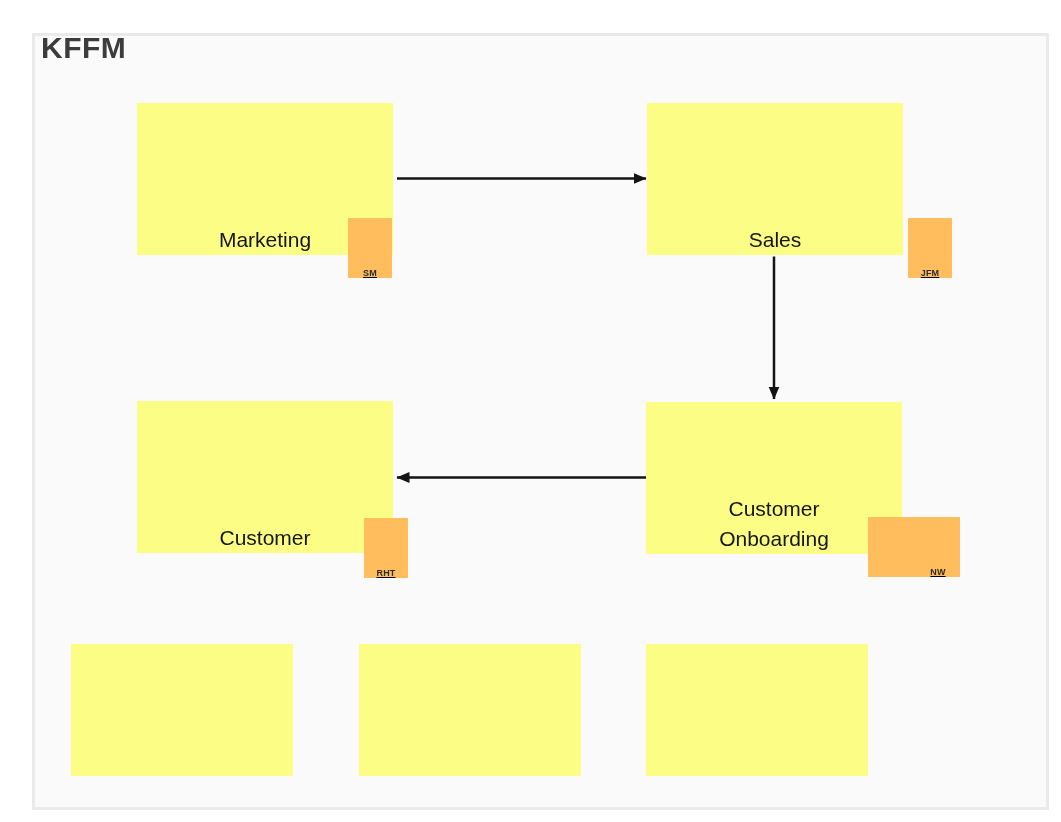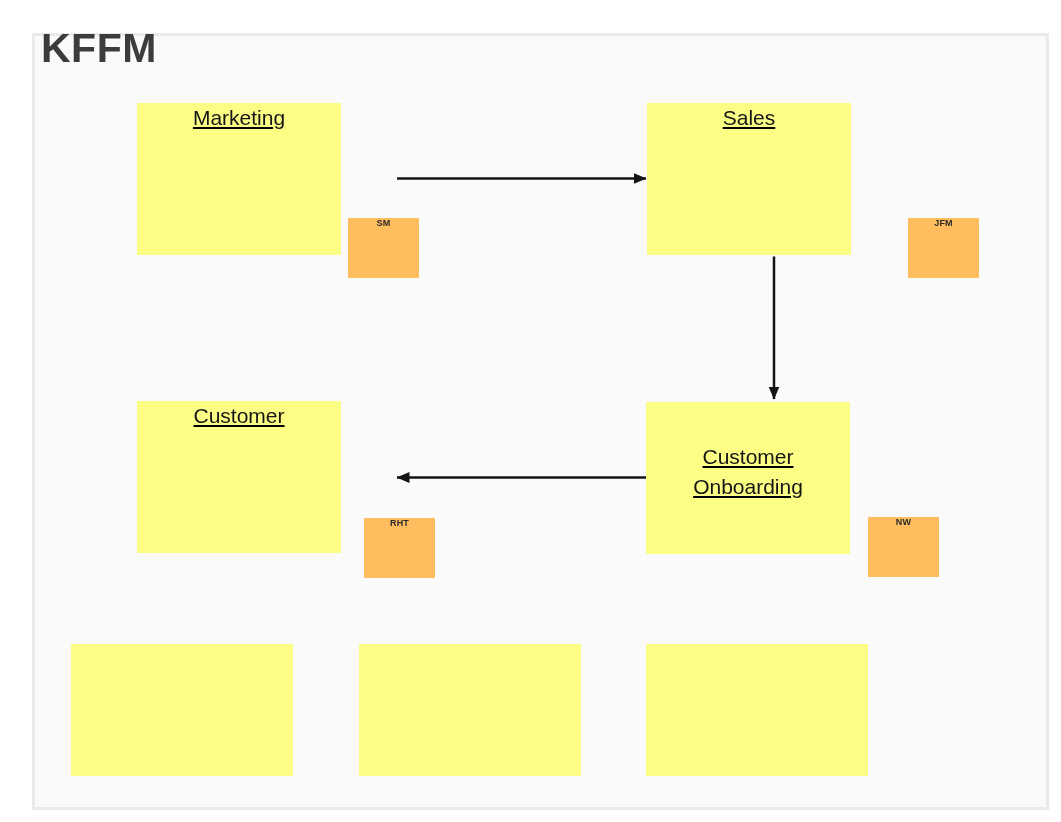--- a/index.html
+++ b/index.html
@@ -22,68 +22,68 @@
     width: 1017px;
     height: 777px;
     box-sizing: border-box;
     background: #fafafa;
     border: 3px solid #eaeaea;
   }
   .frame-title {
     position: absolute;
     left: 41px;
     top: 31px;
-    font-size: 41px;
+    font-size: 30px;
     line-height: 34px;
     font-weight: 700;
     letter-spacing: 0.5px;
     color: #3c3c3c;
   }
   .node { position: absolute; }
   .sticky-note {
     position: absolute;
     left: 0; top: 0;
-    width: 204px;
+    width: 256px;
     height: 152px;
     background: #fbfd85;
     display: flex;
-    align-items: flex-start;
+    align-items: flex-end;
     justify-content: center;
     text-align: center;
-    text-decoration: underline;
   }
   .sticky-note .note-label {
     font-size: 21px;
     line-height: 30px;
     color: #161616;
   }
   .note-label.wrap-narrow { display: inline-block; max-width: 160px; margin-top: 40px; }
   .tag {
     position: absolute;
-    width: 71px;
+    width: 44px;
     height: 60px;
     background: #ffbd5e;
     display: flex;
-    align-items: flex-start;
+    align-items: flex-end;
     justify-content: center;
+    text-decoration: underline;
   }
   .tag .tag-label {
     font-size: 9px;
     font-weight: 700;
     letter-spacing: 0.2px;
     color: #2a2a2a;
   }
   .node-marketing  { left: 137px; top: 103px; }
   .node-sales      { left: 647px; top: 103px; }
   .node-finance    { left: 137px; top: 401px; }
   .node-onboarding { left: 646px; top: 402px; }
   .node-marketing  .tag { left: 211px; top: 115px; }
   .node-sales      .tag { left: 221px; top: 115px; margin-left: 40px; }
   .node-finance    .tag { left: 227px; top: 117px; }
-  .node-onboarding .tag { left: 222px; top: 115px; }
+  .node-onboarding .tag { left: 222px; top: 115px; padding-left: 48px; }
   .empty-note {
     position: absolute;
     top: 644px;
     width: 222px;
     height: 132px;
     background: #fbfd85;
   }
   .empty-note-1 { left: 71px; }
   .empty-note-2 { left: 359px; }
   .empty-note-3 { left: 646px; }

